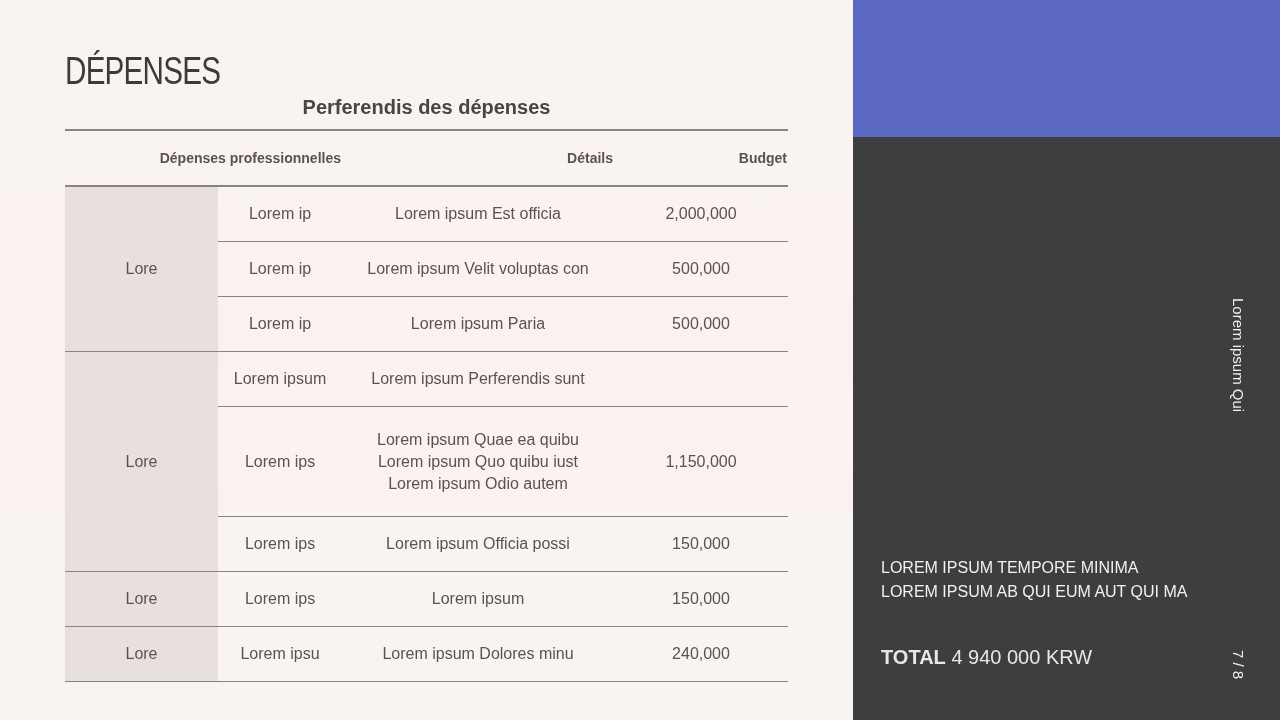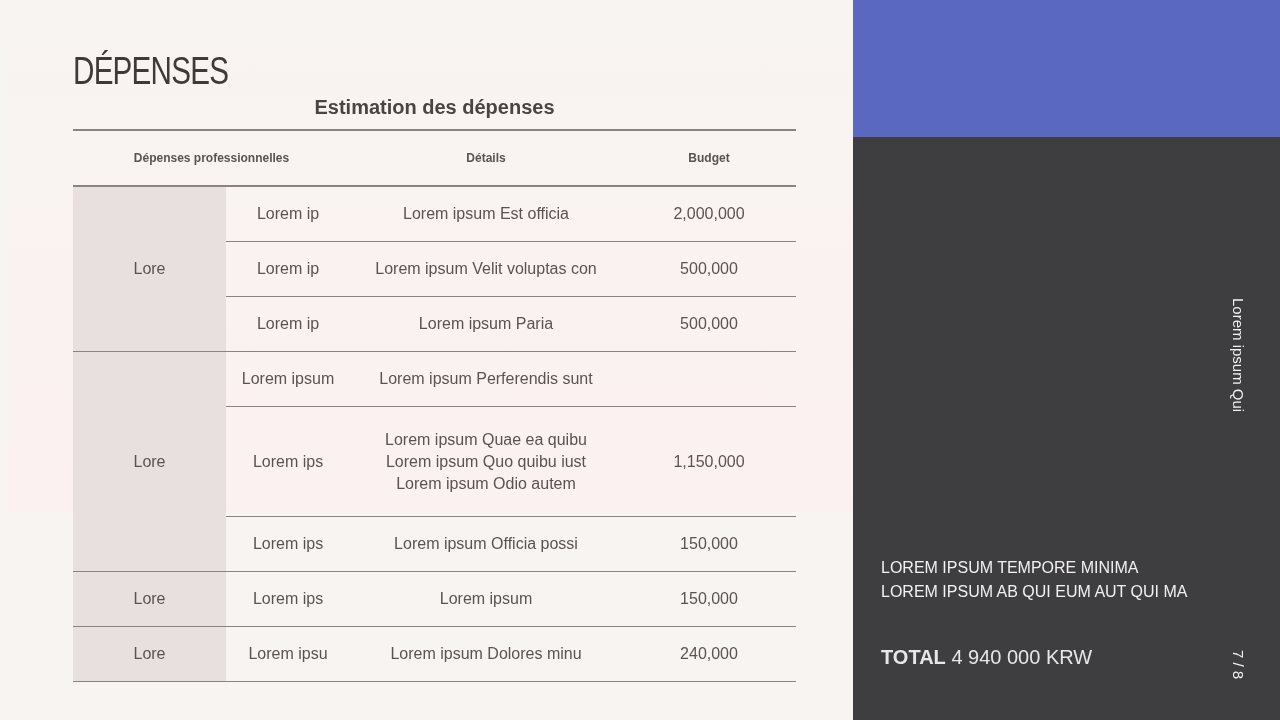--- a/index.html
+++ b/index.html
@@ -1,39 +1,39 @@
 <!DOCTYPE html>
 <html><head>
 <meta charset="utf-8">
 <style>
   html, body { margin:0; padding:0; }
   body { width:1280px; height:720px; position:relative; overflow:hidden; background:#f8f4f1; font-family:"Liberation Sans", sans-serif; color:#5b5352; }
-  .left { position:absolute; left:8px; top:0; width:853px; height:512px; background:linear-gradient(180deg,#f8f4f1 0%,#fbf1f1 100%); }
+  .left { position:absolute; left:0; top:0; width:853px; height:512px; background:linear-gradient(180deg,#f8f4f1 0%,#fbf1f1 100%); }
   .title { position:absolute; left:65px; top:50px; font-family:"Liberation Sans", sans-serif; font-size:38px; color:#3f3a38; letter-spacing:-1px; transform:scaleX(0.78); transform-origin:left top; font-weight:normal; }
   .subtitle { position:absolute; left:65px; width:723px; top:96px; text-align:center; font-size:20px; font-weight:bold; color:#4a4442; }
   table { position:absolute; left:65px; top:129px; width:723px; border-collapse:collapse; font-size:16px; }
-  th { font-weight:bold; color:#5a5352; font-size:12px; height:52px; text-align:center; border-top:2px solid #8a8382; border-bottom:2px solid #8a8382; }
+  th { font-weight:bold; color:#5a5352; font-size:14px; height:52px; text-align:right; border-top:2px solid #8a8382; border-bottom:2px solid #8a8382; }
   td { text-align:center; border-bottom:1px solid #8a8382; color:#5b5352; height:52px; line-height:22px; }
   td.group { background:#e8e0de; width:151px; }
   td.c2 { width:122px; }
   td.c3 { width:270px; }
   .right { position:absolute; left:853px; top:0; width:427px; height:720px; background:#3e3d3f; }
   .blue { position:absolute; left:0; top:0; width:427px; height:137px; background:#5b68c2; }
   .vert { position:absolute; left:1230px; top:298px; writing-mode:vertical-rl; color:#f2f0f0; font-size:15px; }
   .notes { position:absolute; left:881px; top:556px; color:#f2f0f0; font-size:16px; line-height:24px; }
   .total { position:absolute; left:881px; top:646px; color:#e8e6e6; font-size:20px; }
   .total b { font-weight:bold; }
   .page { position:absolute; left:1230px; top:650px; writing-mode:vertical-rl; color:#f2f0f0; font-size:15px; }
 </style>
 </head>
 <body>
 
 <div class="left">
   <div class="title">DÉPENSES</div>
-  <div class="subtitle">Estimation des dépenses</div>
+  <div class="subtitle">Perferendis des dépenses</div>
 
   <table>
     <thead>
       <tr>
         <th colspan="2">Dépenses professionnelles</th>
         <th>Détails</th>
         <th>Budget</th>
       </tr>
     </thead>
     <tbody>

